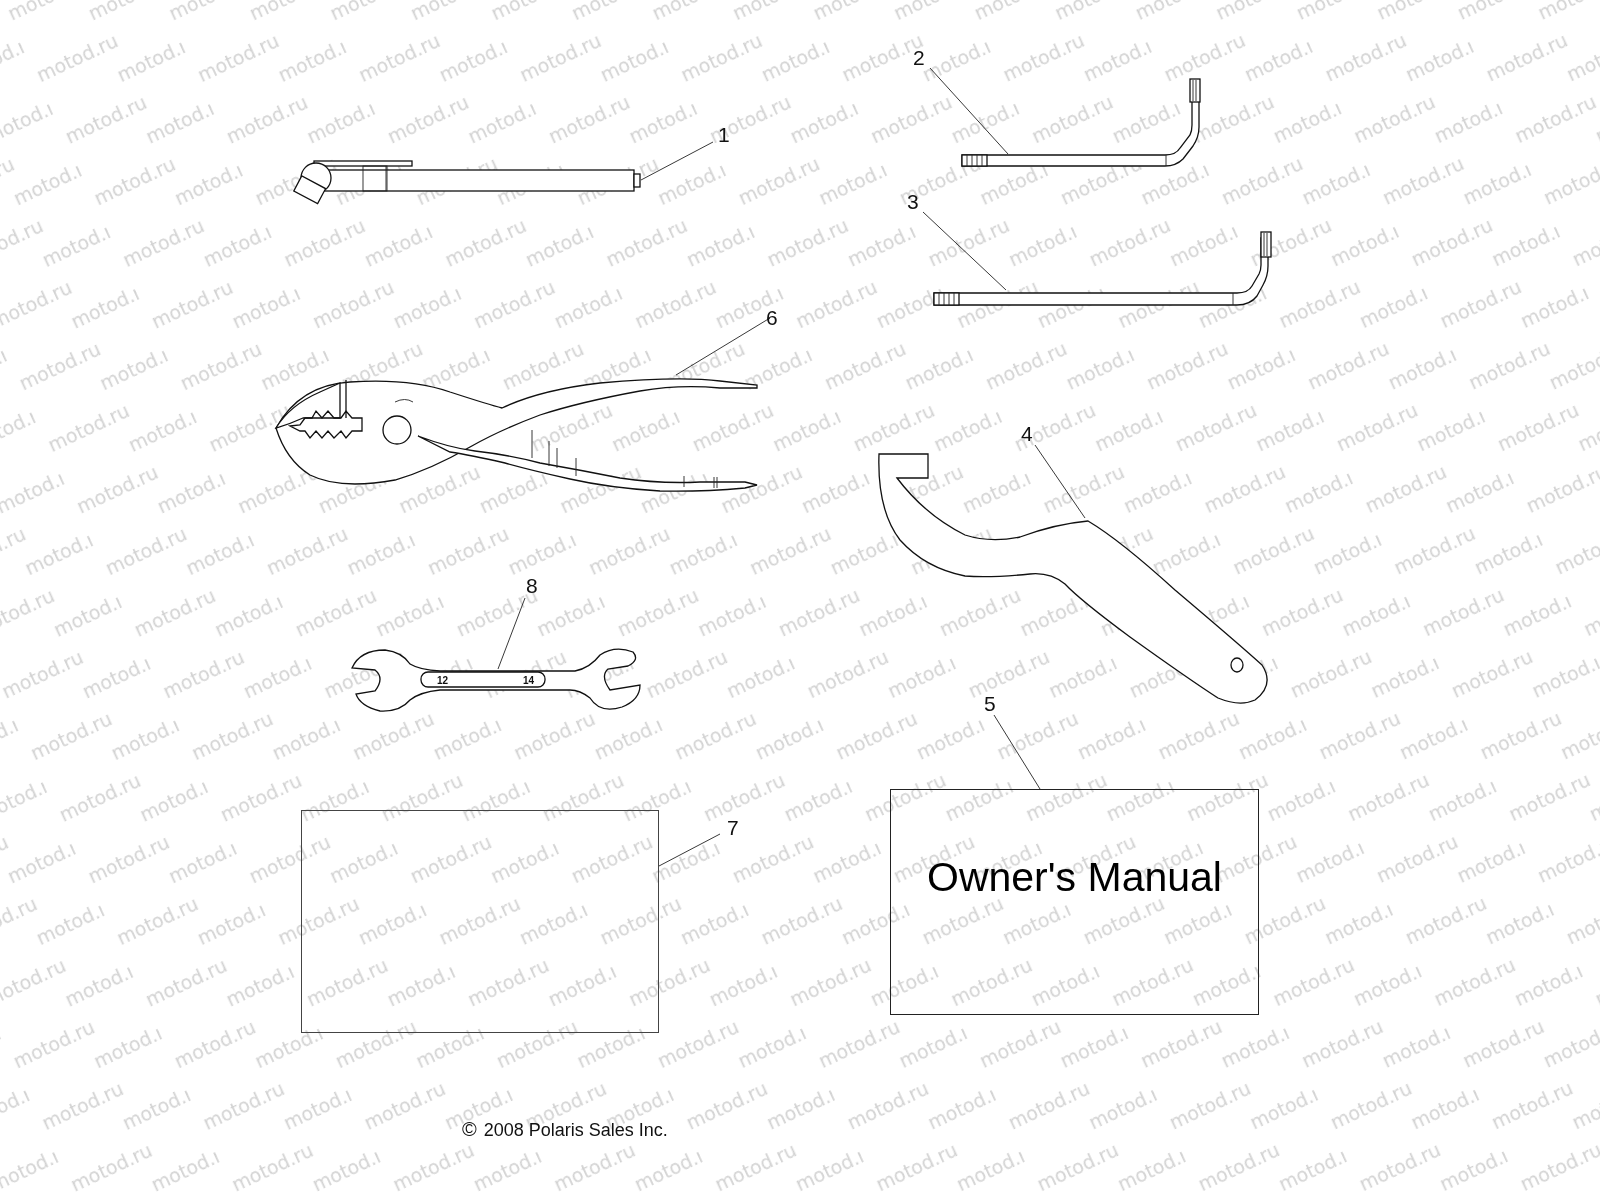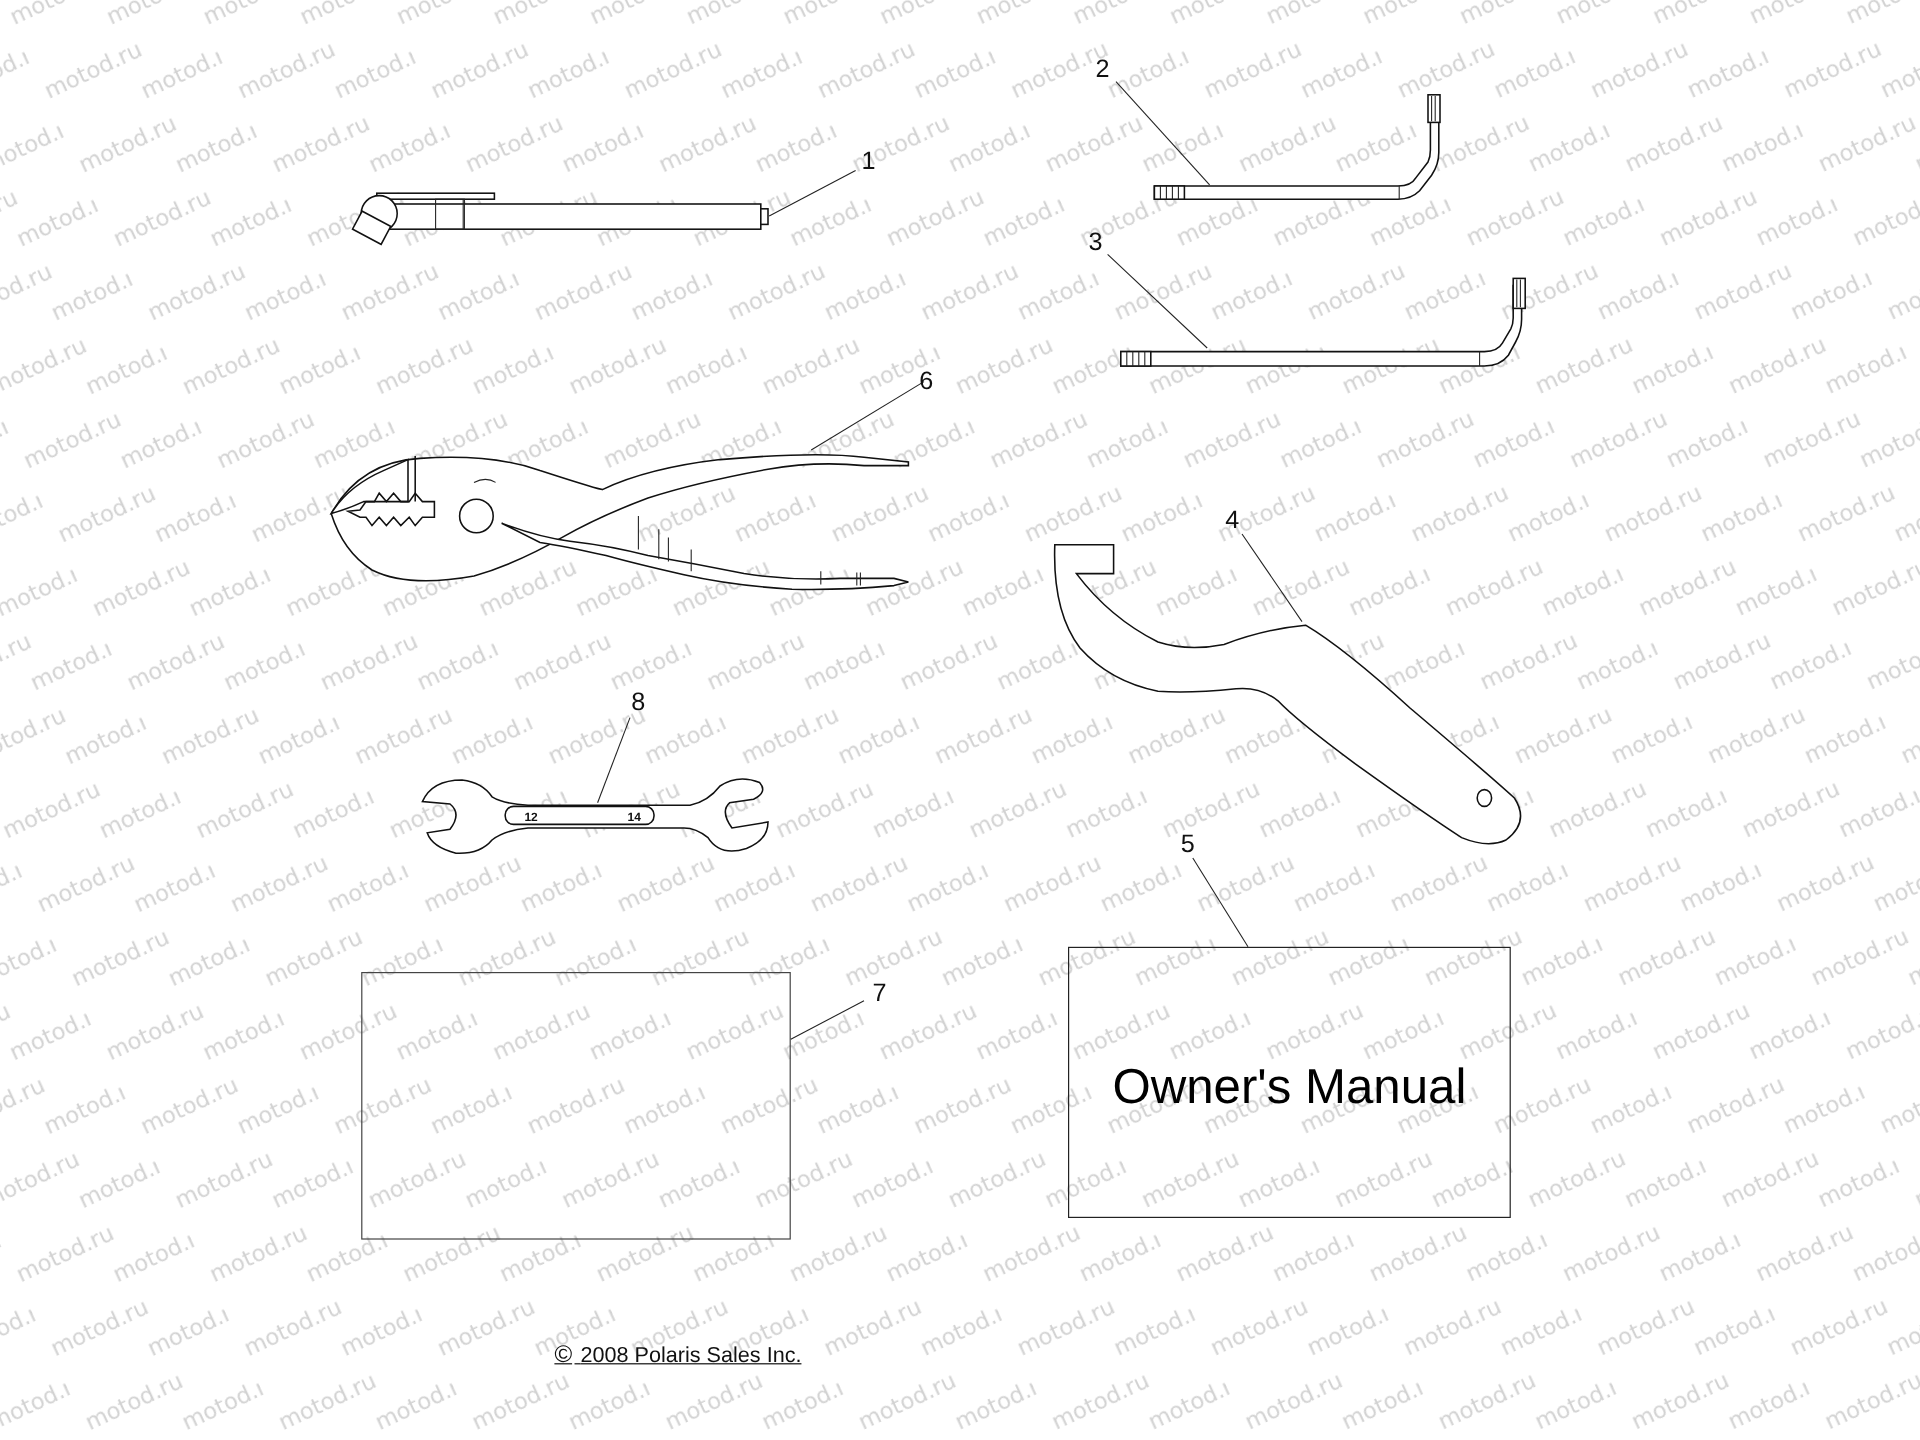--- a/index.html
+++ b/index.html
@@ -2,23 +2,23 @@
 <html><head>
 <meta charset="utf-8">
 <style>
   html, body { margin: 0; padding: 0; background: #ffffff; }
   body { width: 1600px; height: 1200px; position: relative; overflow: hidden;
          font-family: "Liberation Sans", sans-serif; }
   #canvas { position: absolute; left: 0; top: 0; width: 1600px; height: 1200px; }
   .wm-layer { position: absolute; left: 0; top: 0; width: 1600px; height: 1200px; pointer-events: none; }
   .callout { position: absolute; font-family: "Liberation Sans", sans-serif; font-size: 21px; color: #111; line-height: 1; }
   .manual-box { position: absolute; border: 1.5px solid #222; box-sizing: border-box; }
-  .manual-title { position: absolute; left: 36px; top: 92px; font-size: 41px; color: #000; white-space: nowrap; }
+  .manual-title { position: absolute; left: 36px; top: 64px; font-size: 41px; color: #000; white-space: nowrap; }
   .blank-box { position: absolute; border: 1.5px solid #444; box-sizing: border-box; }
-  .copyright { position: absolute; left: 462px; top: 1118px; font-size: 18px; color: #111; white-space: nowrap; text-decoration: underline; }
+  .copyright { position: absolute; left: 462px; top: 1118px; font-size: 18px; color: #111; white-space: nowrap; }
   .copyright .sym { font-size: 20px; margin-right: 2px; }
   svg { position: absolute; left: 0; top: 0; overflow: visible; }
   .ln { fill: none; stroke: #111; stroke-width: 1.3; }
   .thin { fill: none; stroke: #222; stroke-width: 0.9; }
   .fillw { fill: #fff; stroke: #111; stroke-width: 1.3; }
 </style>
 </head>
 <body>
 
 <div id="canvas">

